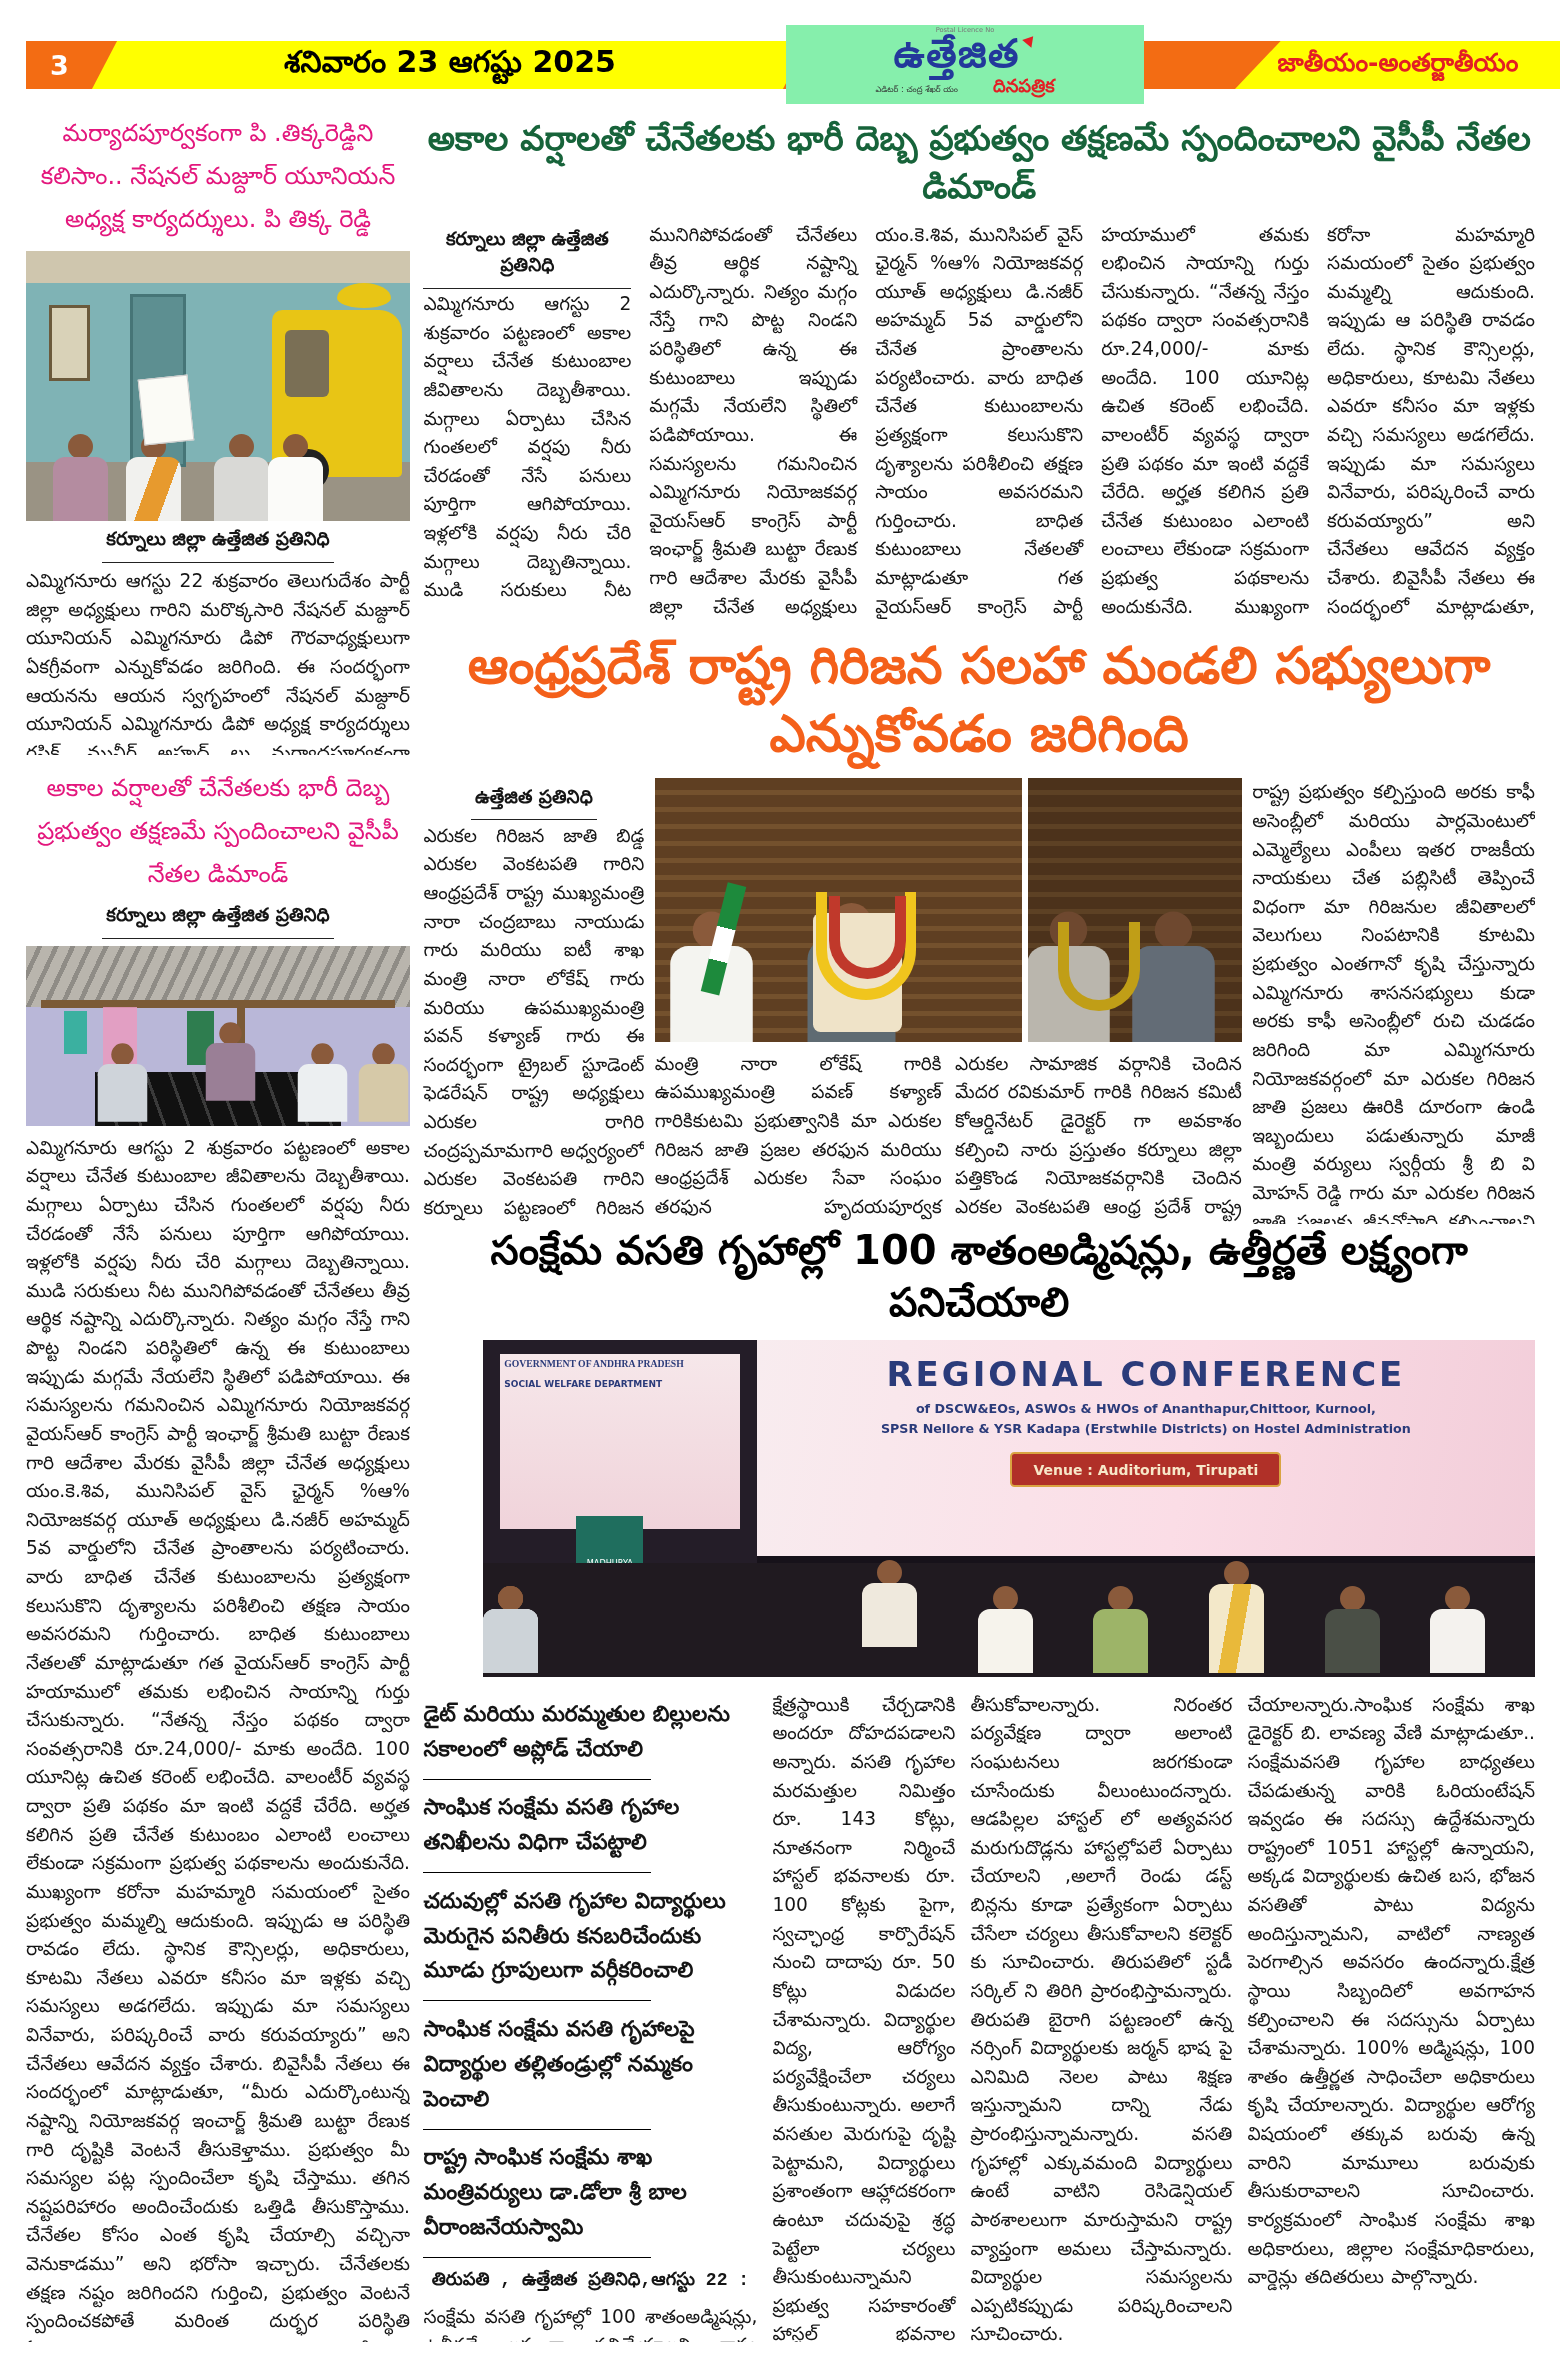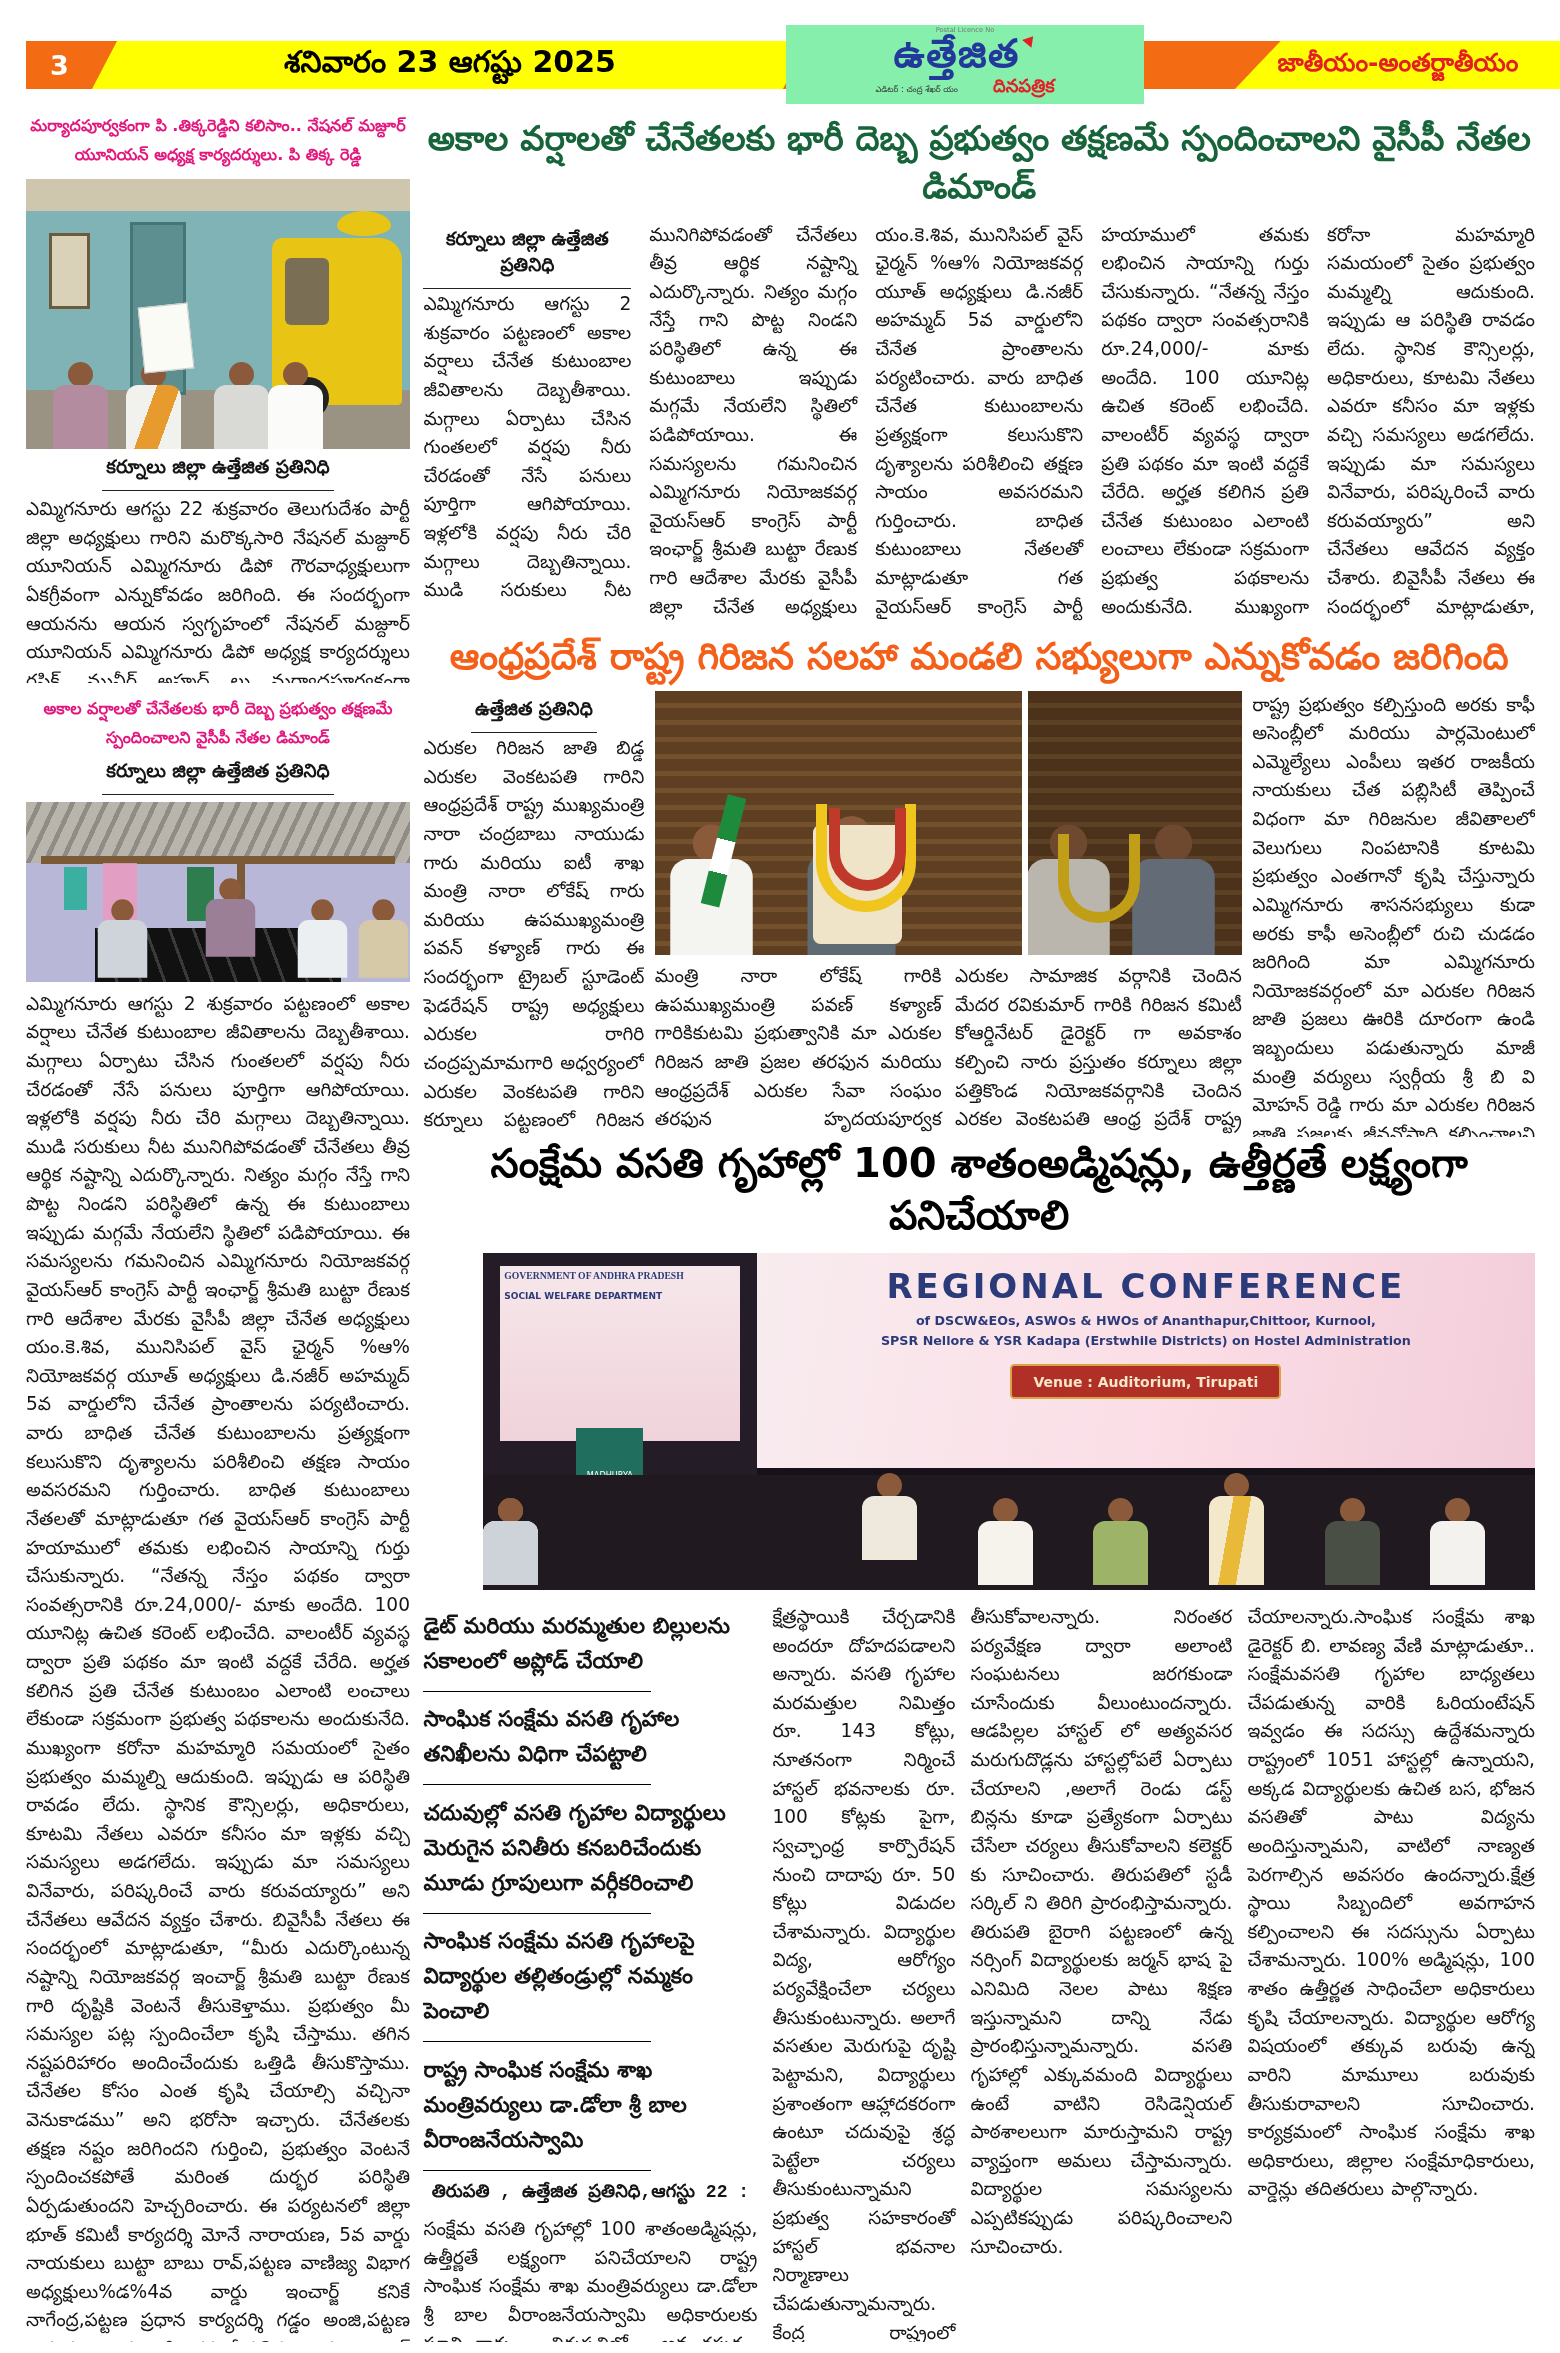--- a/index.html
+++ b/index.html
@@ -26,23 +26,23 @@
   .logo-sub{font-size:18px;font-weight:bold;color:#E31E24;}
   .section-banner{position:absolute;right:0;top:0;width:326px;height:48px;background:#FFFF00;
         clip-path:polygon(14% 0,100% 0,100% 100%,0 100%);display:flex;align-items:center;justify-content:center;}
   .section-banner span{color:#E31E24;font-weight:bold;font-size:25px;}
 
   
   .main{position:absolute;left:26px;top:112px;width:1509px;height:2230px;display:flex;gap:13.4px;}
   .leftcol{width:384px;flex:none;height:100%;overflow:hidden;}
   .rightarea{flex:1;min-width:0;height:100%;overflow:hidden;}
 
-  .h-pink{color:#E3177D;font-weight:bold;font-size:16px;line-height:1.8;text-align:center;}
+  .h-pink{color:#E3177D;font-weight:normal;font-size:24px;line-height:1.8;text-align:center;}
   .h-green{color:#17633A;font-weight:bold;font-size:34px;line-height:1.4;text-align:center;margin-top:3px;}
-  .h-orange{color:#F4601A;font-weight:bold;font-size:37px;line-height:1.35;text-align:center;}
+  .h-orange{color:#F4601A;font-weight:bold;font-size:51px;line-height:1.35;text-align:center;}
   .h-black{color:#000;font-weight:bold;font-size:40px;line-height:1.3;text-align:center;}
 
   .dateline{text-align:center;padding:7.5px 0 1.5px;}
   .dateline span{display:inline-block;font-weight:bold;font-size:18.6px;border-bottom:1.5px solid #222;padding:0 4.5px 7.5px;}
   .bodytext{font-size:18.6px;line-height:1.54;text-align:justify;word-spacing:1.5px;}
 
   
   .photo{position:relative;overflow:hidden;background:#777;}
   .fig{position:absolute;}
   .fig .head{width:25px;height:25px;border-radius:50%;background:#8a5a3b;margin:0 auto;}

